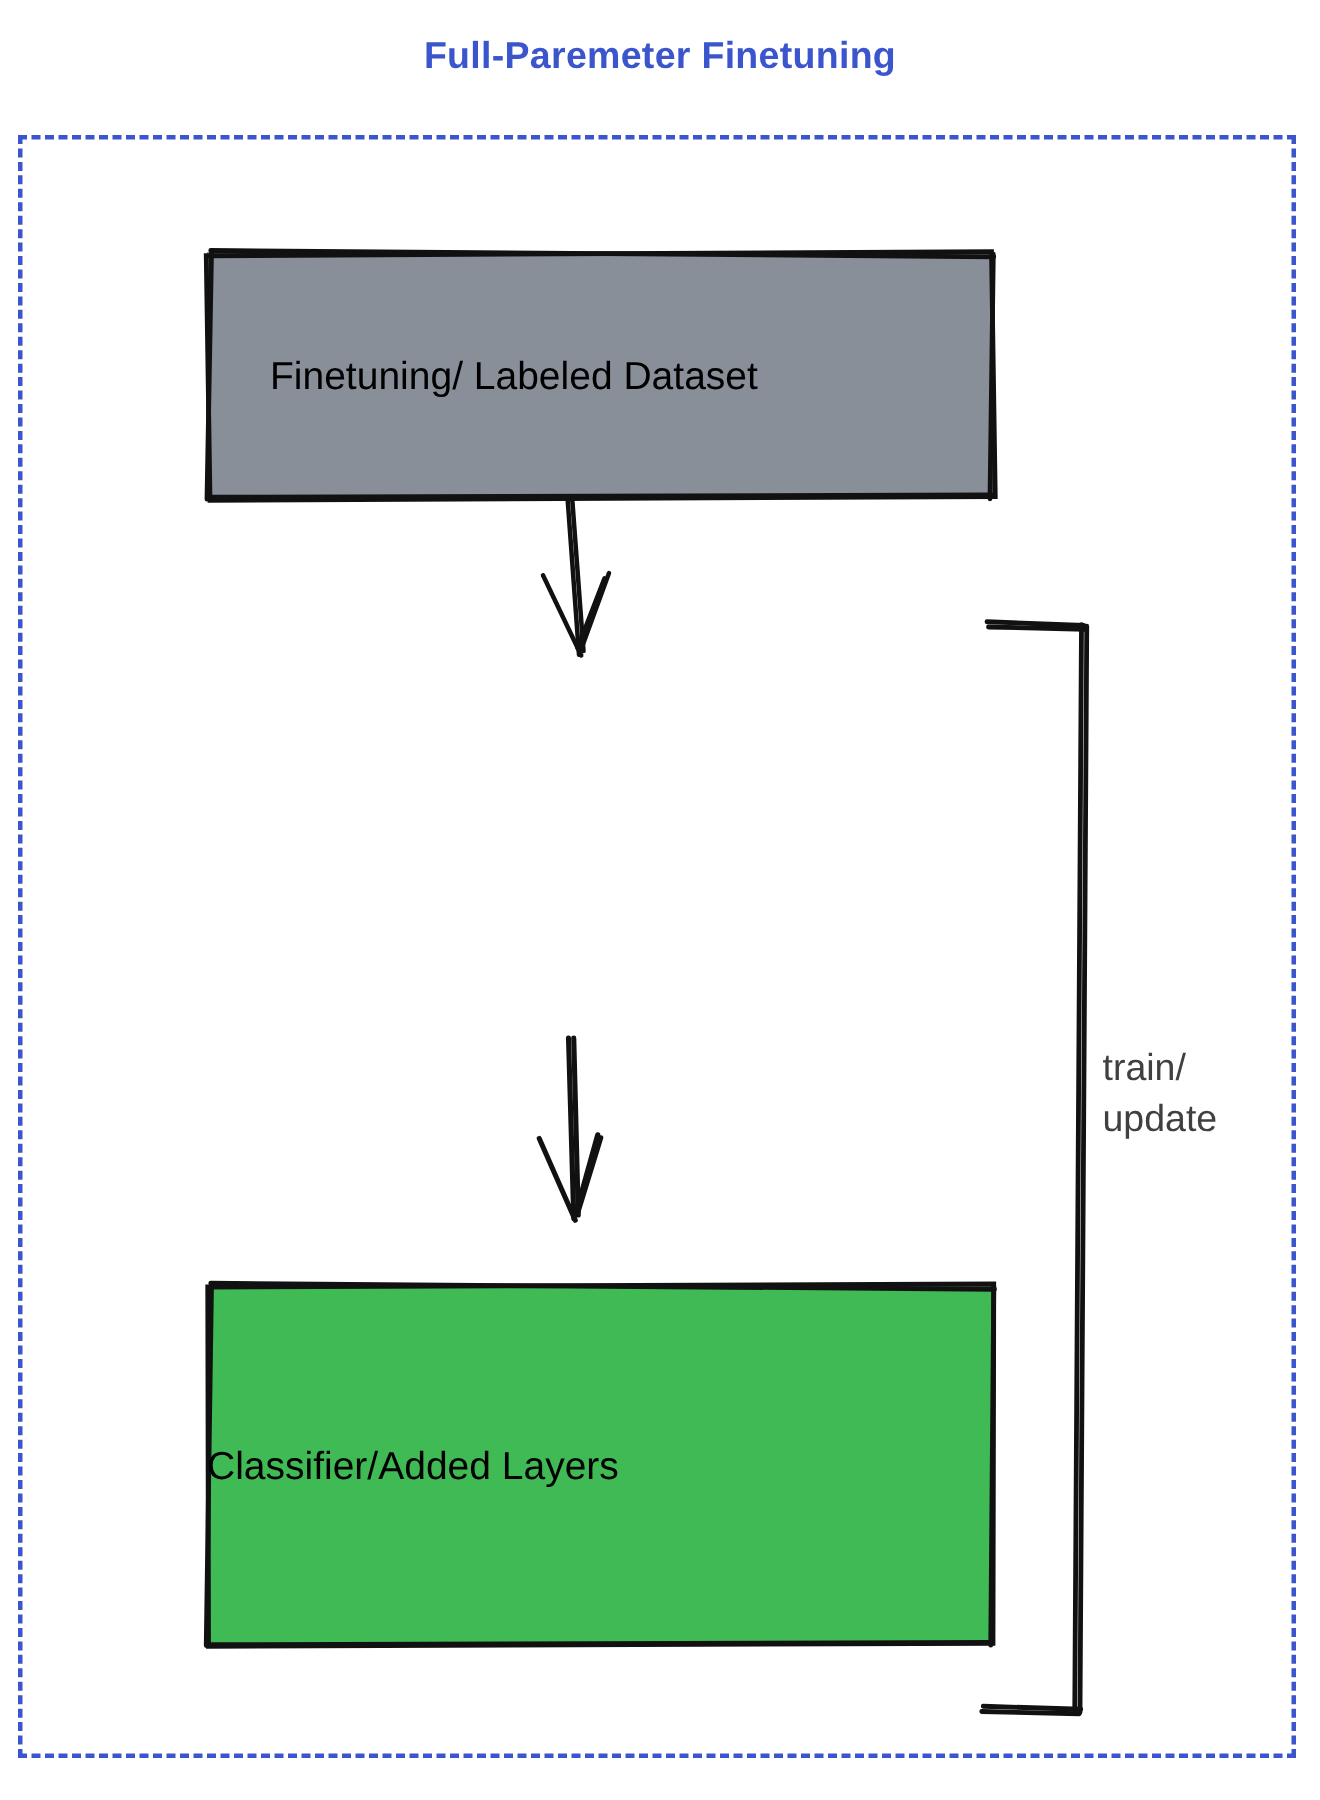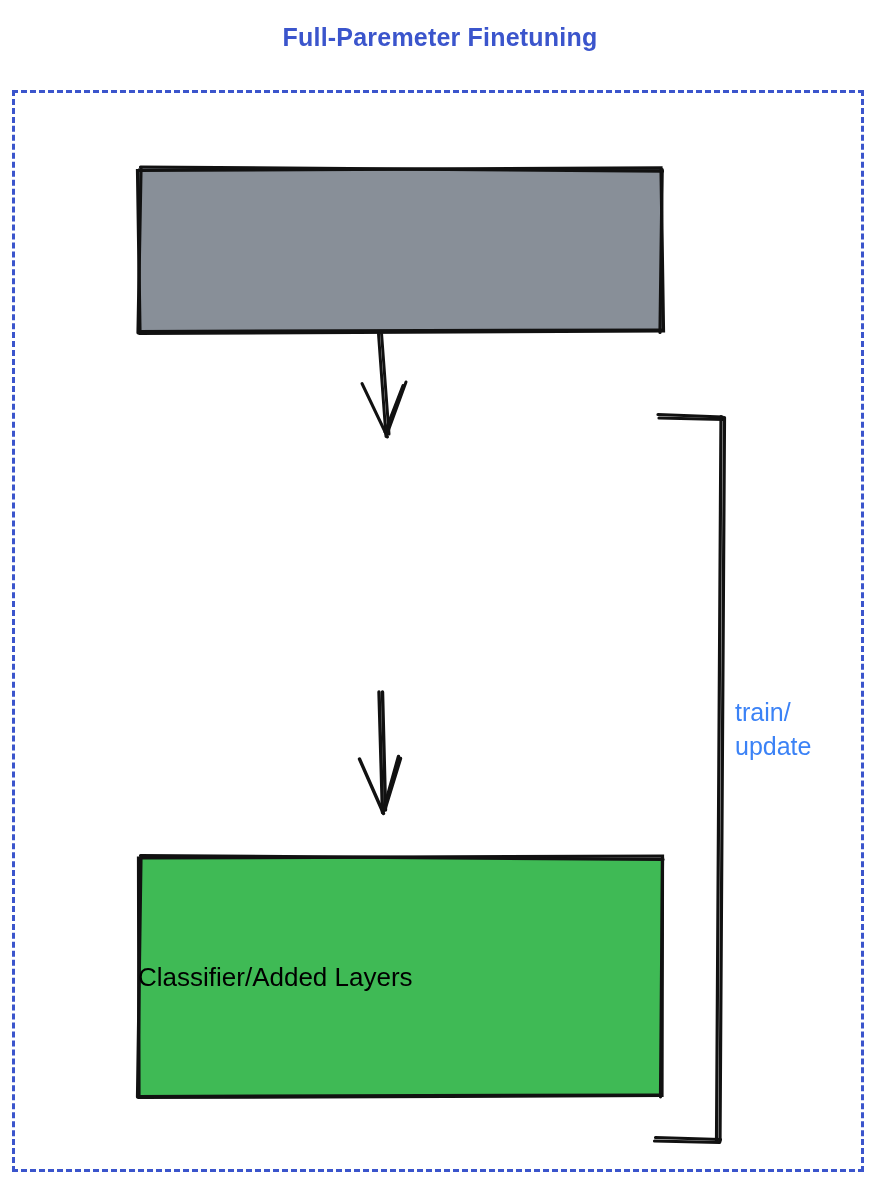--- a/index.html
+++ b/index.html
@@ -124,21 +124,21 @@
   }
 
   
   #loop-label {
     position: absolute;
     left: 735px;
     top: 695px;
     width: 120px;
     font-size: 25px;
     line-height: 34px;
-    color: #3b82f6;
+    color: #404040;
     text-align: left;
     z-index: 5;
   }
   #loop-label .loop-line { display: block; white-space: nowrap; }
 </style>
 </head>
 <body>
 
 <div id="canvas">
 
@@ -150,20 +150,21 @@
     <div class="node-fill"></div>
     <svg class="node-stroke" viewBox="0 0 544 184" preserveAspectRatio="none">
       <g fill="none" stroke="#111111" stroke-width="3.2" stroke-linecap="round">
         <path d="M9.5 12.5 L533 9.8 L535.5 173 L12 175.5 Z"></path>
         <path d="M12.5 9.0 L534.5 13.2"></path>
         <path d="M534.2 11.5 L532.0 174.5"></path>
         <path d="M533.5 172.0 L11.0 173.5"></path>
         <path d="M10.0 174.8 L13.0 10.5"></path>
       </g>
     </svg>
+    <span class="node-label">Finetuning/ Labeled Dataset</span>
   </div>
 
 
   <div class="node" id="node-classifier">
     <div class="node-fill"></div>
     <svg class="node-stroke" viewBox="0 0 544 258" preserveAspectRatio="none">
       <g fill="none" stroke="#111111" stroke-width="3.2" stroke-linecap="round">
         <path d="M10.5 10.0 L534.5 8.0 L534.0 247.5 L11.0 249.5 Z"></path>
         <path d="M12.5 7.5 L535.0 11.5"></path>
         <path d="M534.5 9.5 L532.5 248.8"></path>

